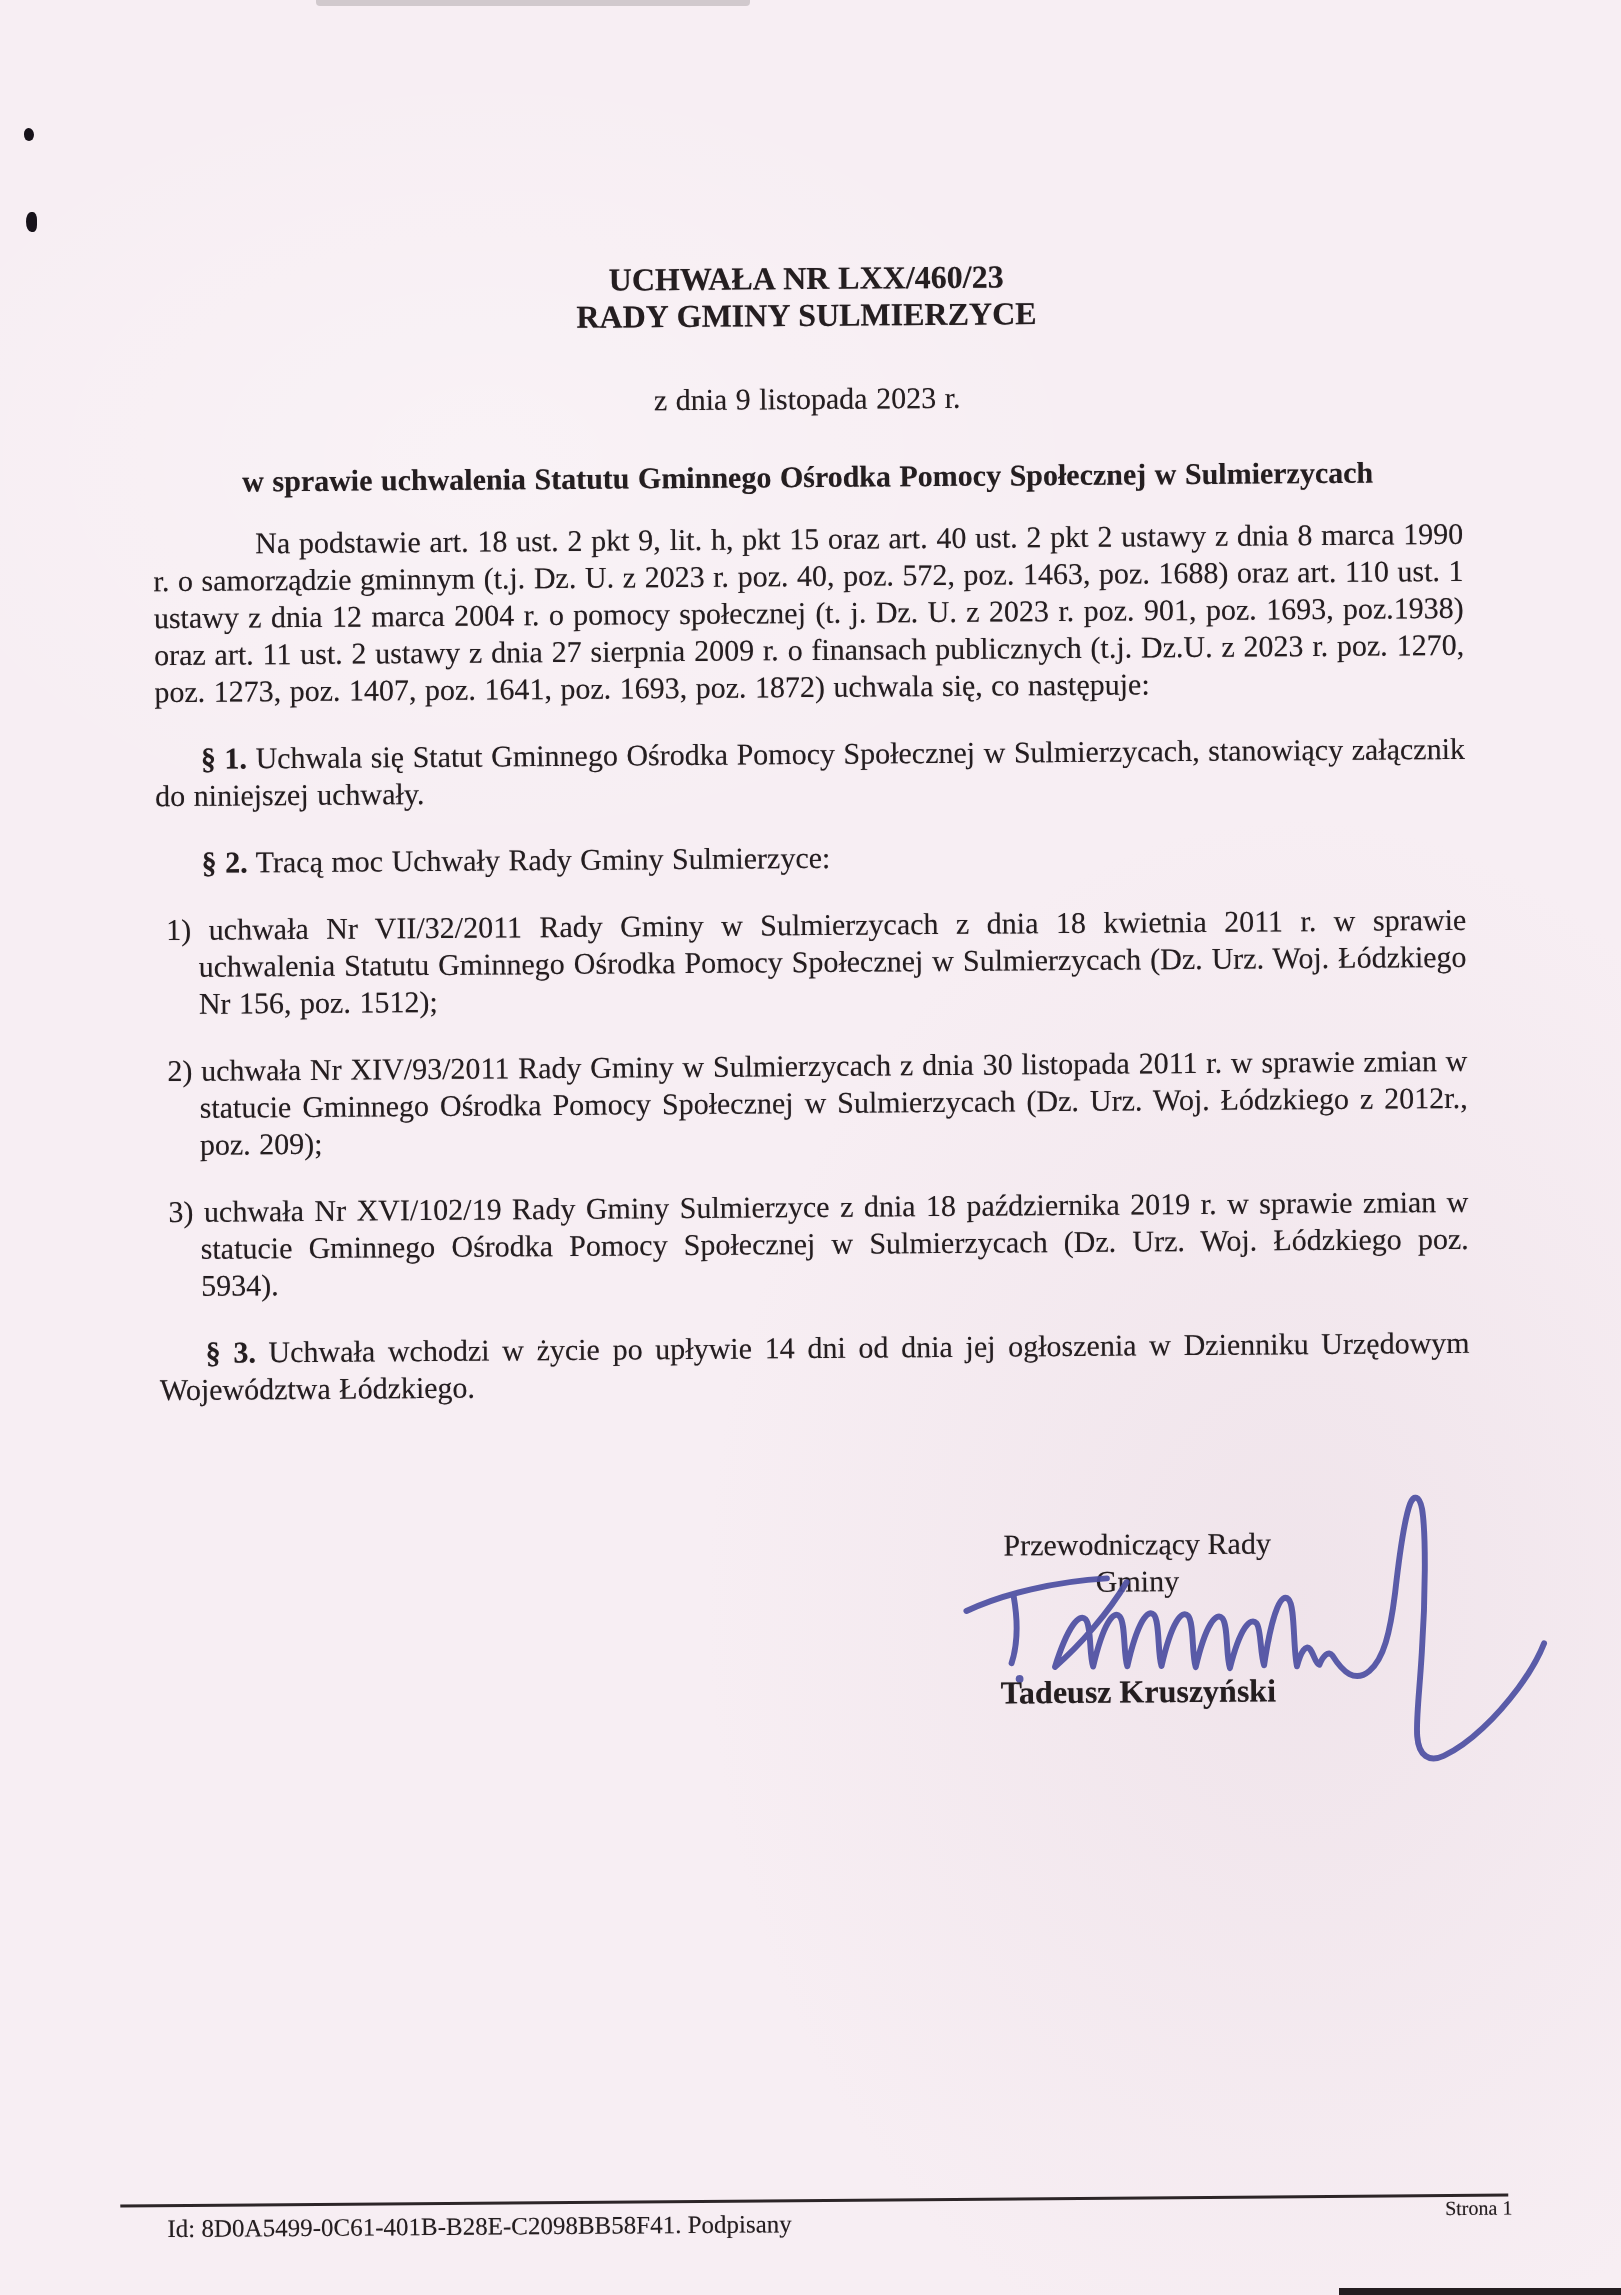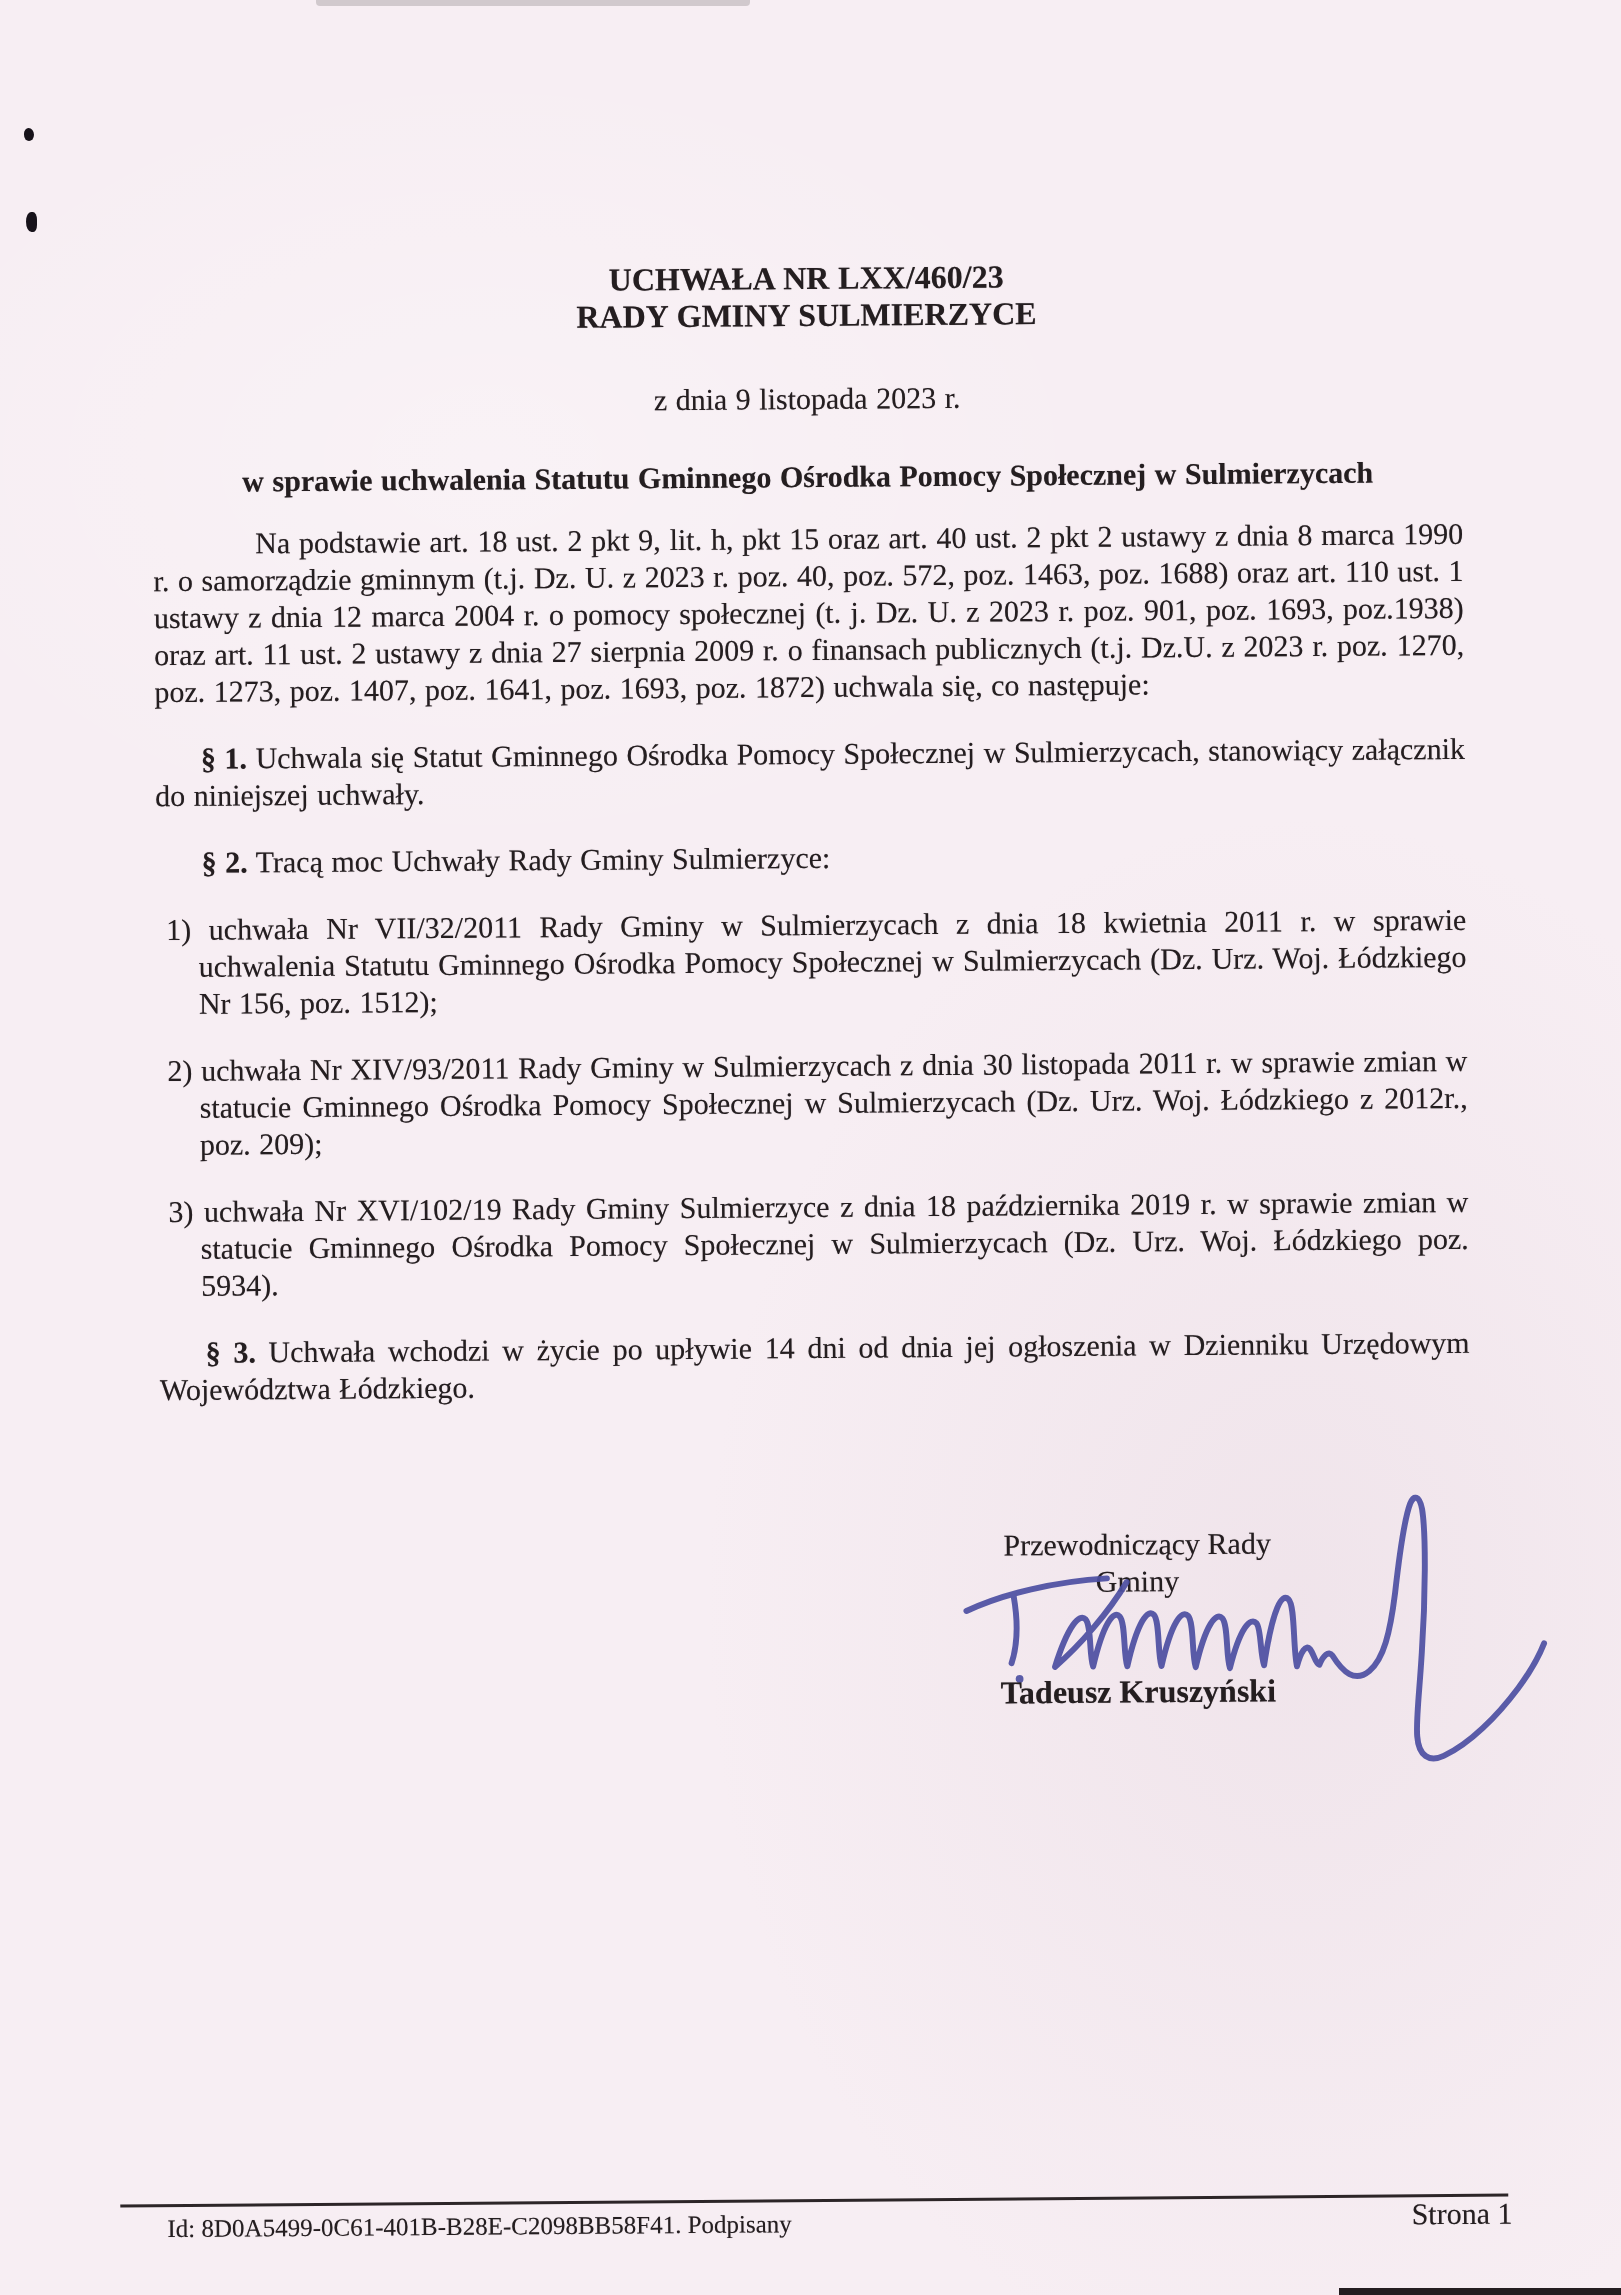--- a/index.html
+++ b/index.html
@@ -56,21 +56,21 @@
   .footer-rule {
     position: absolute; left: 112px; top: 2199px;
     width: 1388px; height: 2.6px; background: #2c2527;
   }
   .footer-id {
     position: absolute; left: 159px; top: 2210px;
     font-size: 25px; text-shadow: 0 0 0.7px rgba(42,30,36,0.45);
   }
   .footer-page {
     position: absolute; right: 118px; top: 2202px;
-    font-size: 30px; text-shadow: 0 0 0.7px rgba(42,30,36,0.45);
+    font-size: 20px; text-shadow: 0 0 0.7px rgba(42,30,36,0.45);
   }
   
   .speck { position: absolute; background: #17121a; }
   .speck-1 { left: 24px; top: 128px; width: 10px; height: 12.5px; border-radius: 45% 55% 50% 50%; }
   .speck-2 { left: 26px; top: 212px; width: 10.5px; height: 20px; border-radius: 55% 45% 40% 60%; }
   .top-streak {
     position: absolute; left: 316px; top: 0; width: 434px; height: 6px;
     background: #bdb5b9; opacity: 0.65; border-radius: 0 0 4px 4px;
   }
   .bottom-edge {

